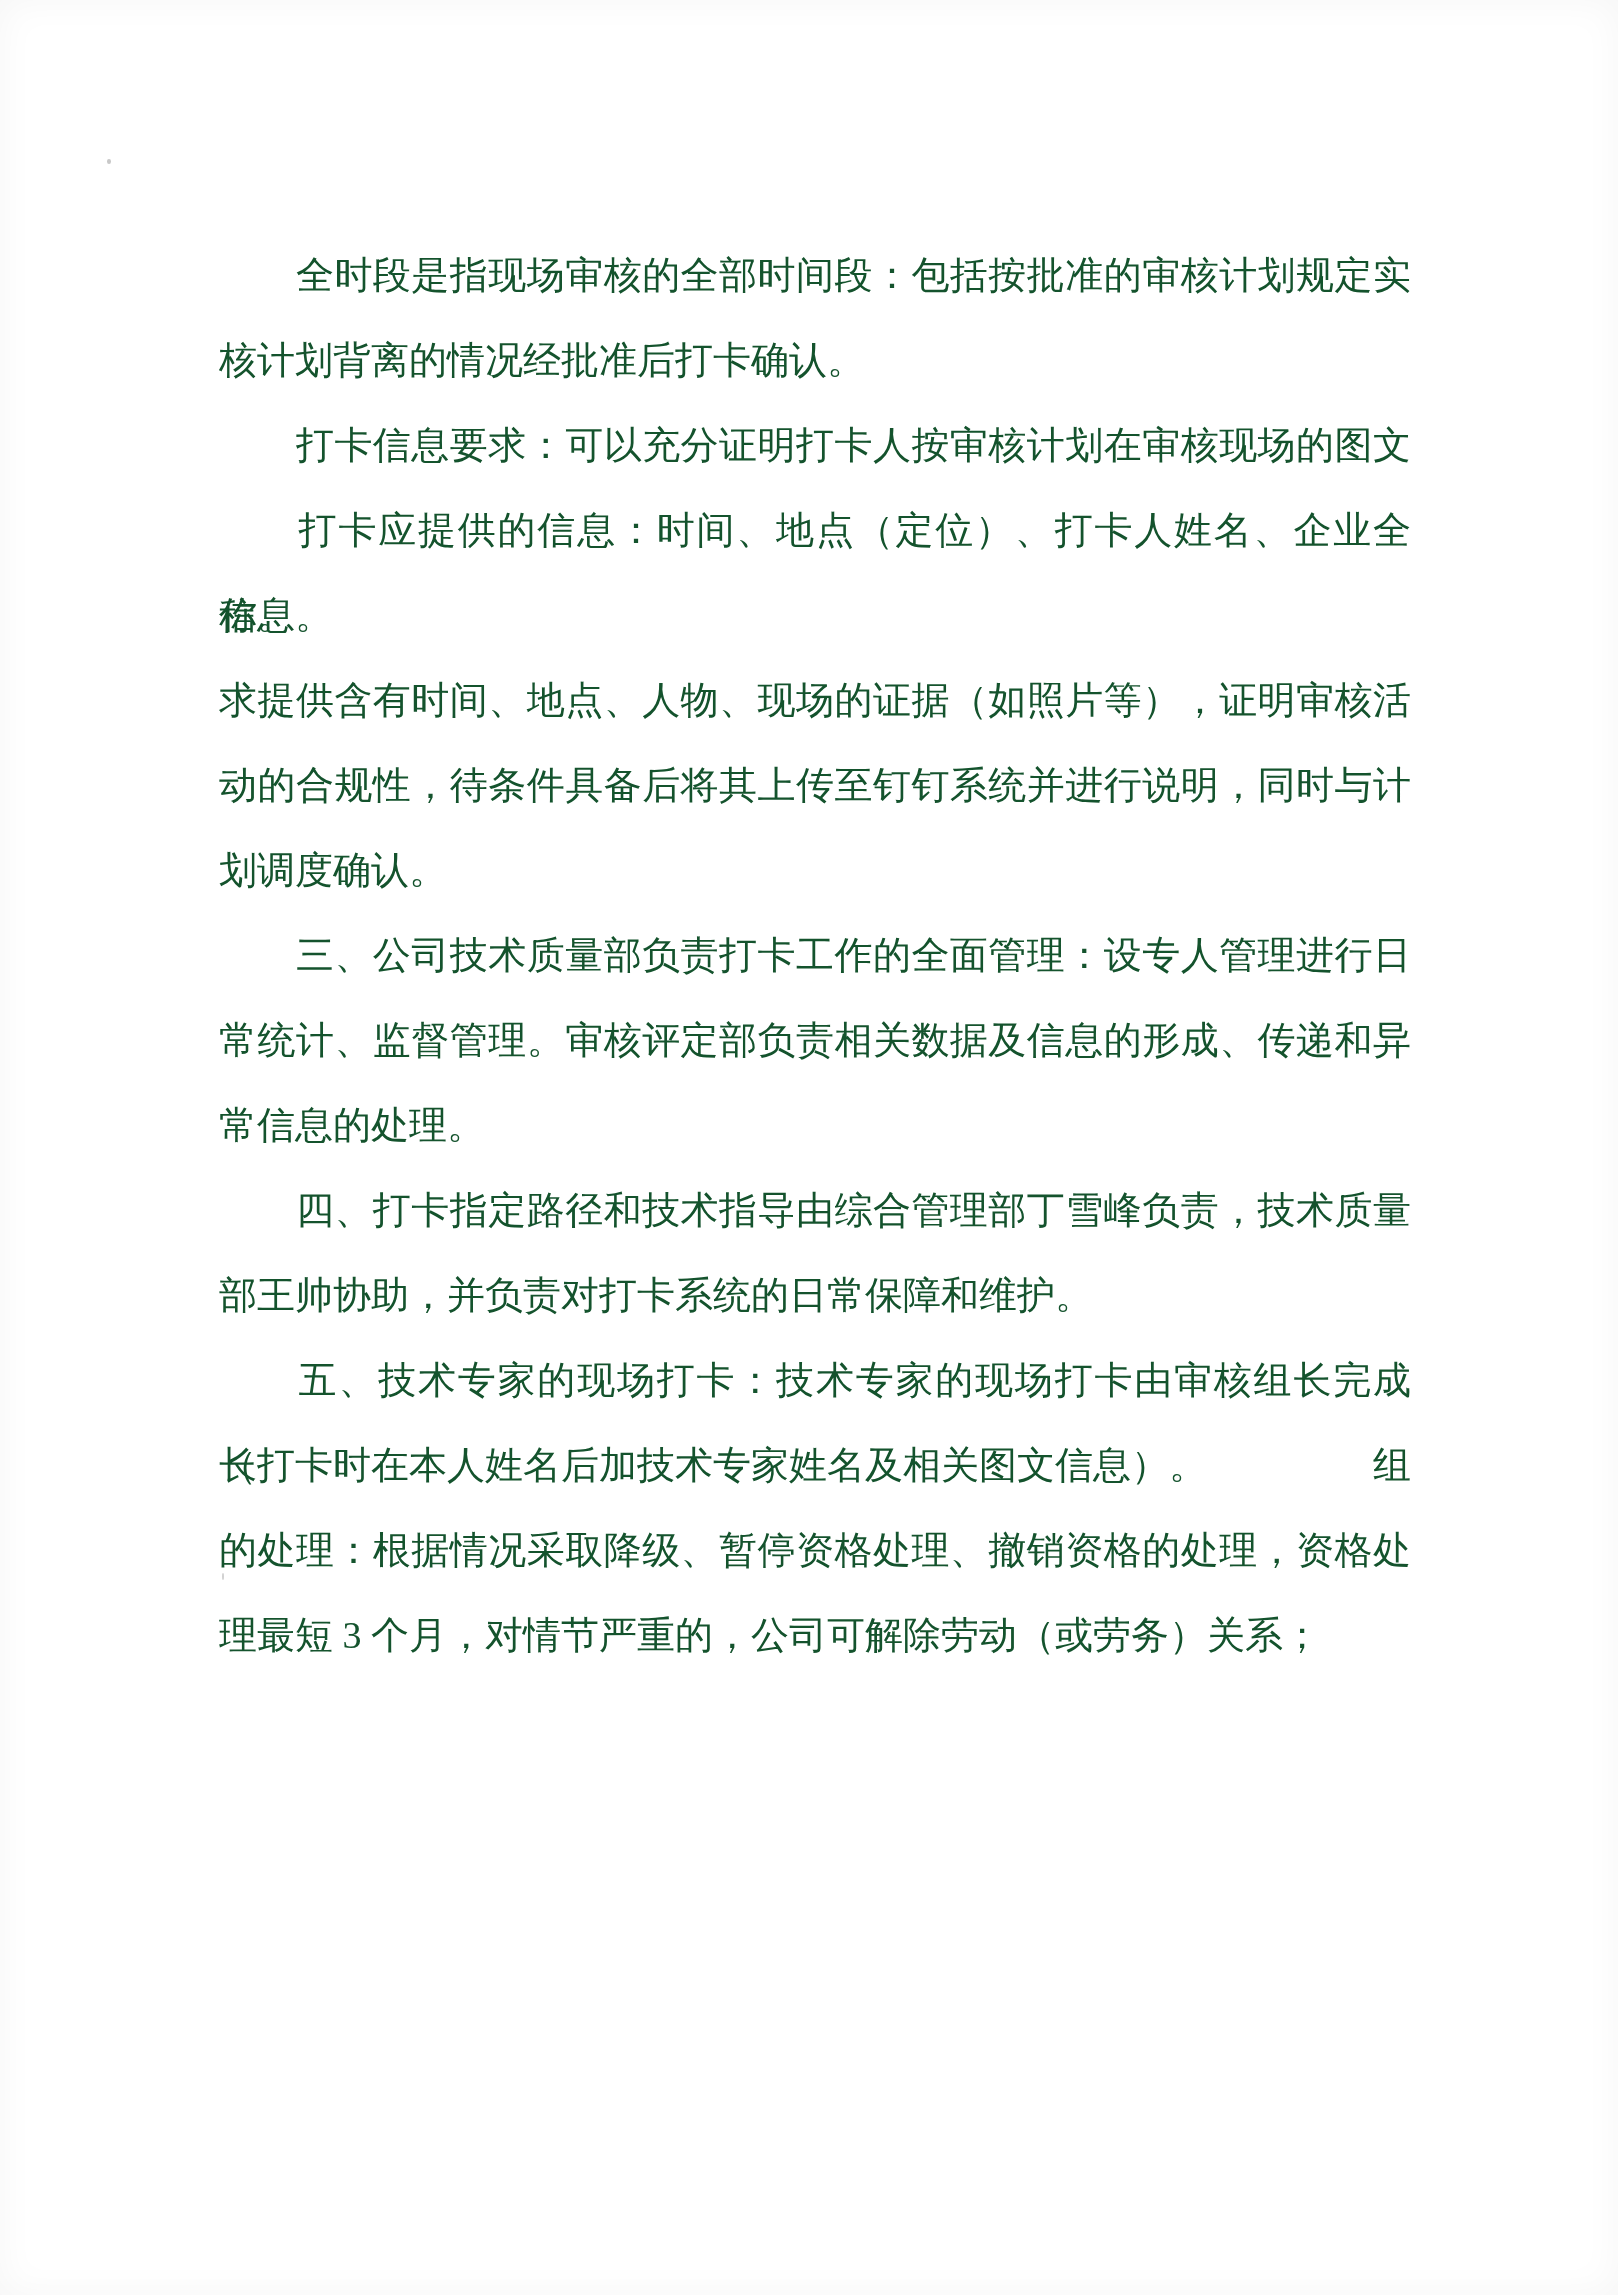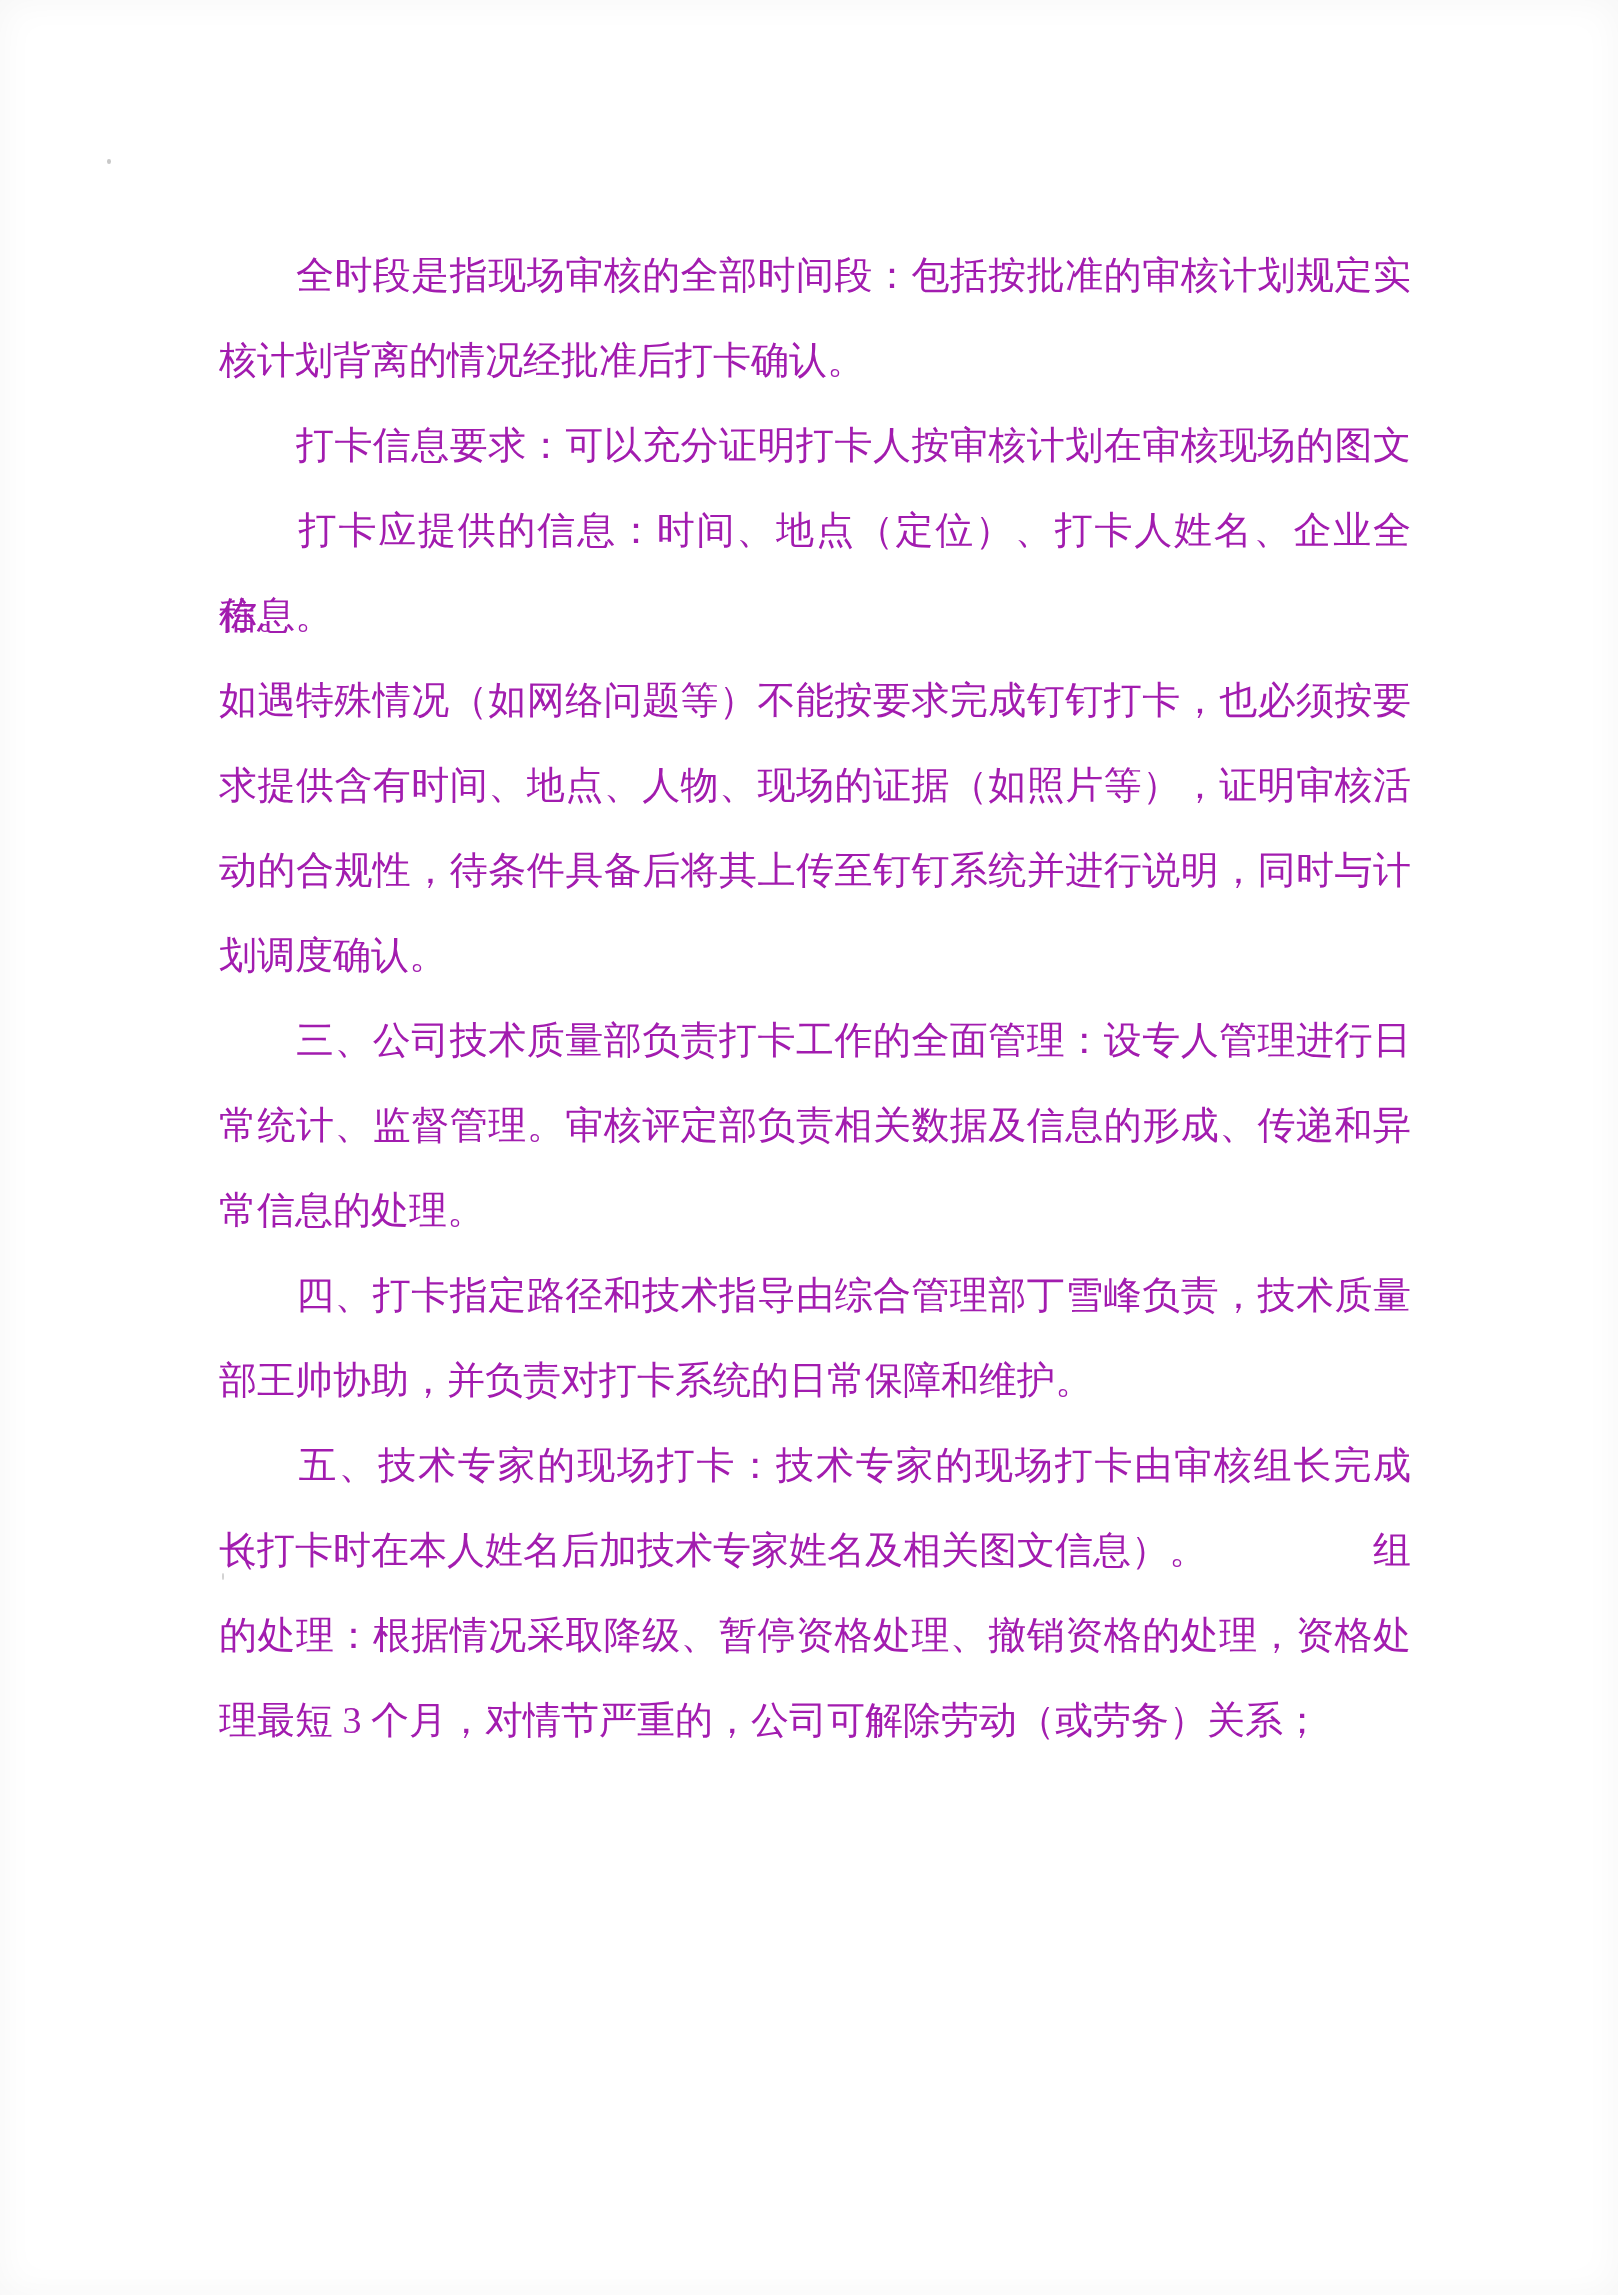--- a/index.html
+++ b/index.html
@@ -17,21 +17,21 @@
     position: absolute;
     left: 219px;
     top: 233px;
     width: 1192px;
   }
   .line {
     height: 85px;
     line-height: 85px;
     font-size: 38px;
     letter-spacing: 0;
-    color: #a21caf;
+    color: #14532d;
     text-align: justify;
     text-align-last: justify;
     -moz-text-align-last: justify;
     font-weight: 500;
     white-space: pre-wrap;
   }
   .line.pl {
     text-align-last: left;
     -moz-text-align-last: left;
   }
@@ -48,21 +48,20 @@
 
 <div class="page">
   <div class="speck speck-1"></div>
   <div class="speck speck-2"></div>
   <main class="textblock" id="textblock">
       <div class="line">　　全时段是指现场审核的全部时间段：包括按批准的审核计划规定实</div>
       <div class="line pl">核计划背离的情况经批准后打卡确认。</div>
       <div class="line">　　打卡信息要求：可以充分证明打卡人按审核计划在审核现场的图文</div>
       <div class="line pl">　　打卡应提供的信息：时间、地点（定位）、打卡人姓名、企业全称。</div>
       <div class="line pl">信息。</div>
-      <div class="line">如遇特殊情况（如网络问题等）不能按要求完成钉钉打卡，也必须按要</div>
       <div class="line">求提供含有时间、地点、人物、现场的证据（如照片等），证明审核活</div>
       <div class="line">动的合规性，待条件具备后将其上传至钉钉系统并进行说明，同时与计</div>
       <div class="line pl">划调度确认。</div>
       <div class="line">　　三、公司技术质量部负责打卡工作的全面管理：设专人管理进行日</div>
       <div class="line">常统计、监督管理。审核评定部负责相关数据及信息的形成、传递和异</div>
       <div class="line pl">常信息的处理。</div>
       <div class="line">　　四、打卡指定路径和技术指导由综合管理部丁雪峰负责，技术质量</div>
       <div class="line pl">部王帅协助，并负责对打卡系统的日常保障和维护。</div>
       <div class="line">　　五、技术专家的现场打卡：技术专家的现场打卡由审核组长完成（组</div>
       <div class="line pl">长打卡时在本人姓名后加技术专家姓名及相关图文信息）。</div>

